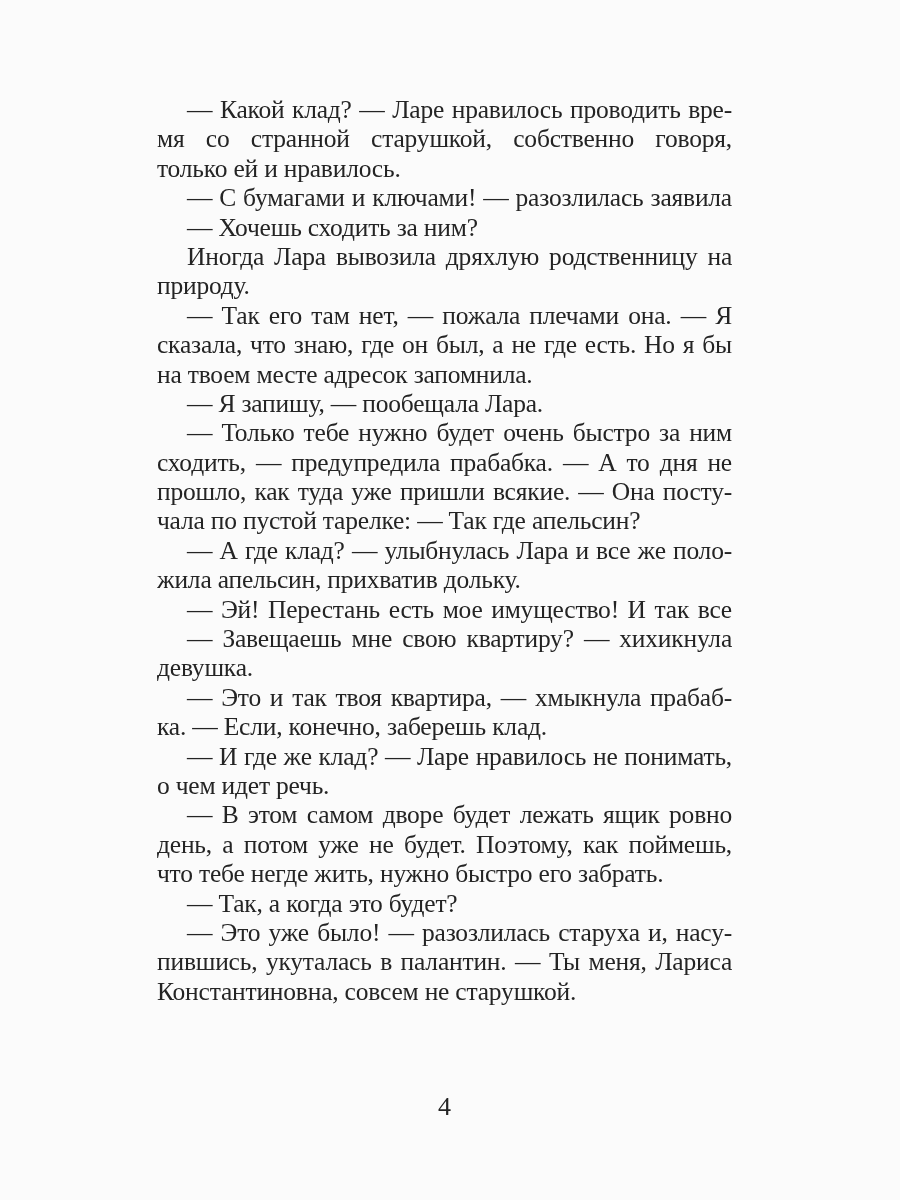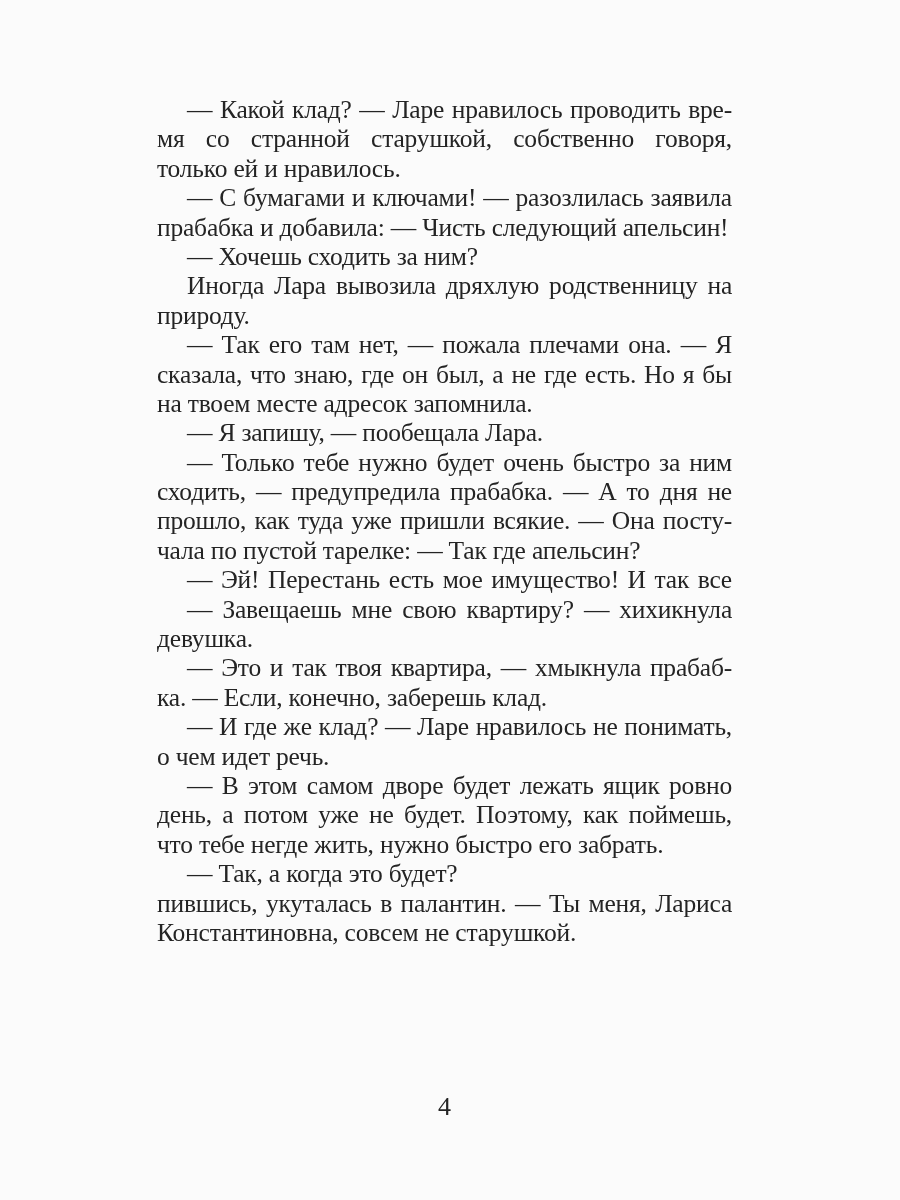--- a/index.html
+++ b/index.html
@@ -62,21 +62,20 @@
 
 <main class="page" style="background: rgb(251, 251, 251); color: rgb(36, 36, 36);">
   <div class="text-block">
       <div class="paragraph">
         <div class="line first">— Какой клад? — Ларе нравилось проводить вре-</div>
         <div class="line">мя со странной старушкой, собственно говоря,</div>
         <div class="line last">только ей и нравилось.</div>
       </div>
       <div class="paragraph">
         <div class="line first">— С бумагами и ключами! — разозлилась заявила</div>
-        <div class="line last">прабабка и добавила: — Чисть следующий апельсин!</div>
       </div>
       <div class="paragraph">
         <div class="line first last">— Хочешь сходить за ним?</div>
       </div>
       <div class="paragraph">
         <div class="line first">Иногда Лара вывозила дряхлую родственницу на</div>
         <div class="line last">природу.</div>
       </div>
       <div class="paragraph">
         <div class="line first">— Так его там нет, — пожала плечами она. — Я же</div>
@@ -84,20 +83,24 @@
         <div class="line last">на твоем месте адресок запомнила.</div>
       </div>
       <div class="paragraph">
         <div class="line first last">— Я запишу, — пообещала Лара.</div>
       </div>
       <div class="paragraph">
         <div class="line first">— Только тебе нужно будет очень быстро за ним</div>
         <div class="line">сходить, — предупредила прабабка. — А то дня не</div>
         <div class="line">прошло, как туда уже пришли всякие. — Она посту-</div>
         <div class="line last">чала по пустой тарелке: — Так где апельсин?</div>
+      </div>
+      <div class="paragraph">
+        <div class="line first">— А где клад? — улыбнулась Лара и все же поло-</div>
+        <div class="line last">жила апельсин, прихватив дольку.</div>
       </div>
       <div class="paragraph">
         <div class="line first">— Эй! Перестань есть мое имущество! И так все</div>
       </div>
       <div class="paragraph">
         <div class="line first">— Завещаешь мне свою квартиру? — хихикнула</div>
         <div class="line last">девушка.</div>
       </div>
       <div class="paragraph">
         <div class="line first">— Это и так твоя квартира, — хмыкнула прабаб-</div>
@@ -109,18 +112,19 @@
       </div>
       <div class="paragraph">
         <div class="line first">— В этом самом дворе будет лежать ящик ровно</div>
         <div class="line">день, а потом уже не будет. Поэтому, как поймешь,</div>
         <div class="line last">что тебе негде жить, нужно быстро его забрать.</div>
       </div>
       <div class="paragraph">
         <div class="line first last">— Так, а когда это будет?</div>
       </div>
       <div class="paragraph">
+        <div class="line first">— Это уже было! — разозлилась старуха и, насу-</div>
         <div class="line">пившись, укуталась в палантин. — Ты меня, Лариса</div>
         <div class="line last">Константиновна, совсем не старушкой.</div>
       </div>
     </div>
   <div class="page-number">4</div>
 </main>
 
 </body></html>

